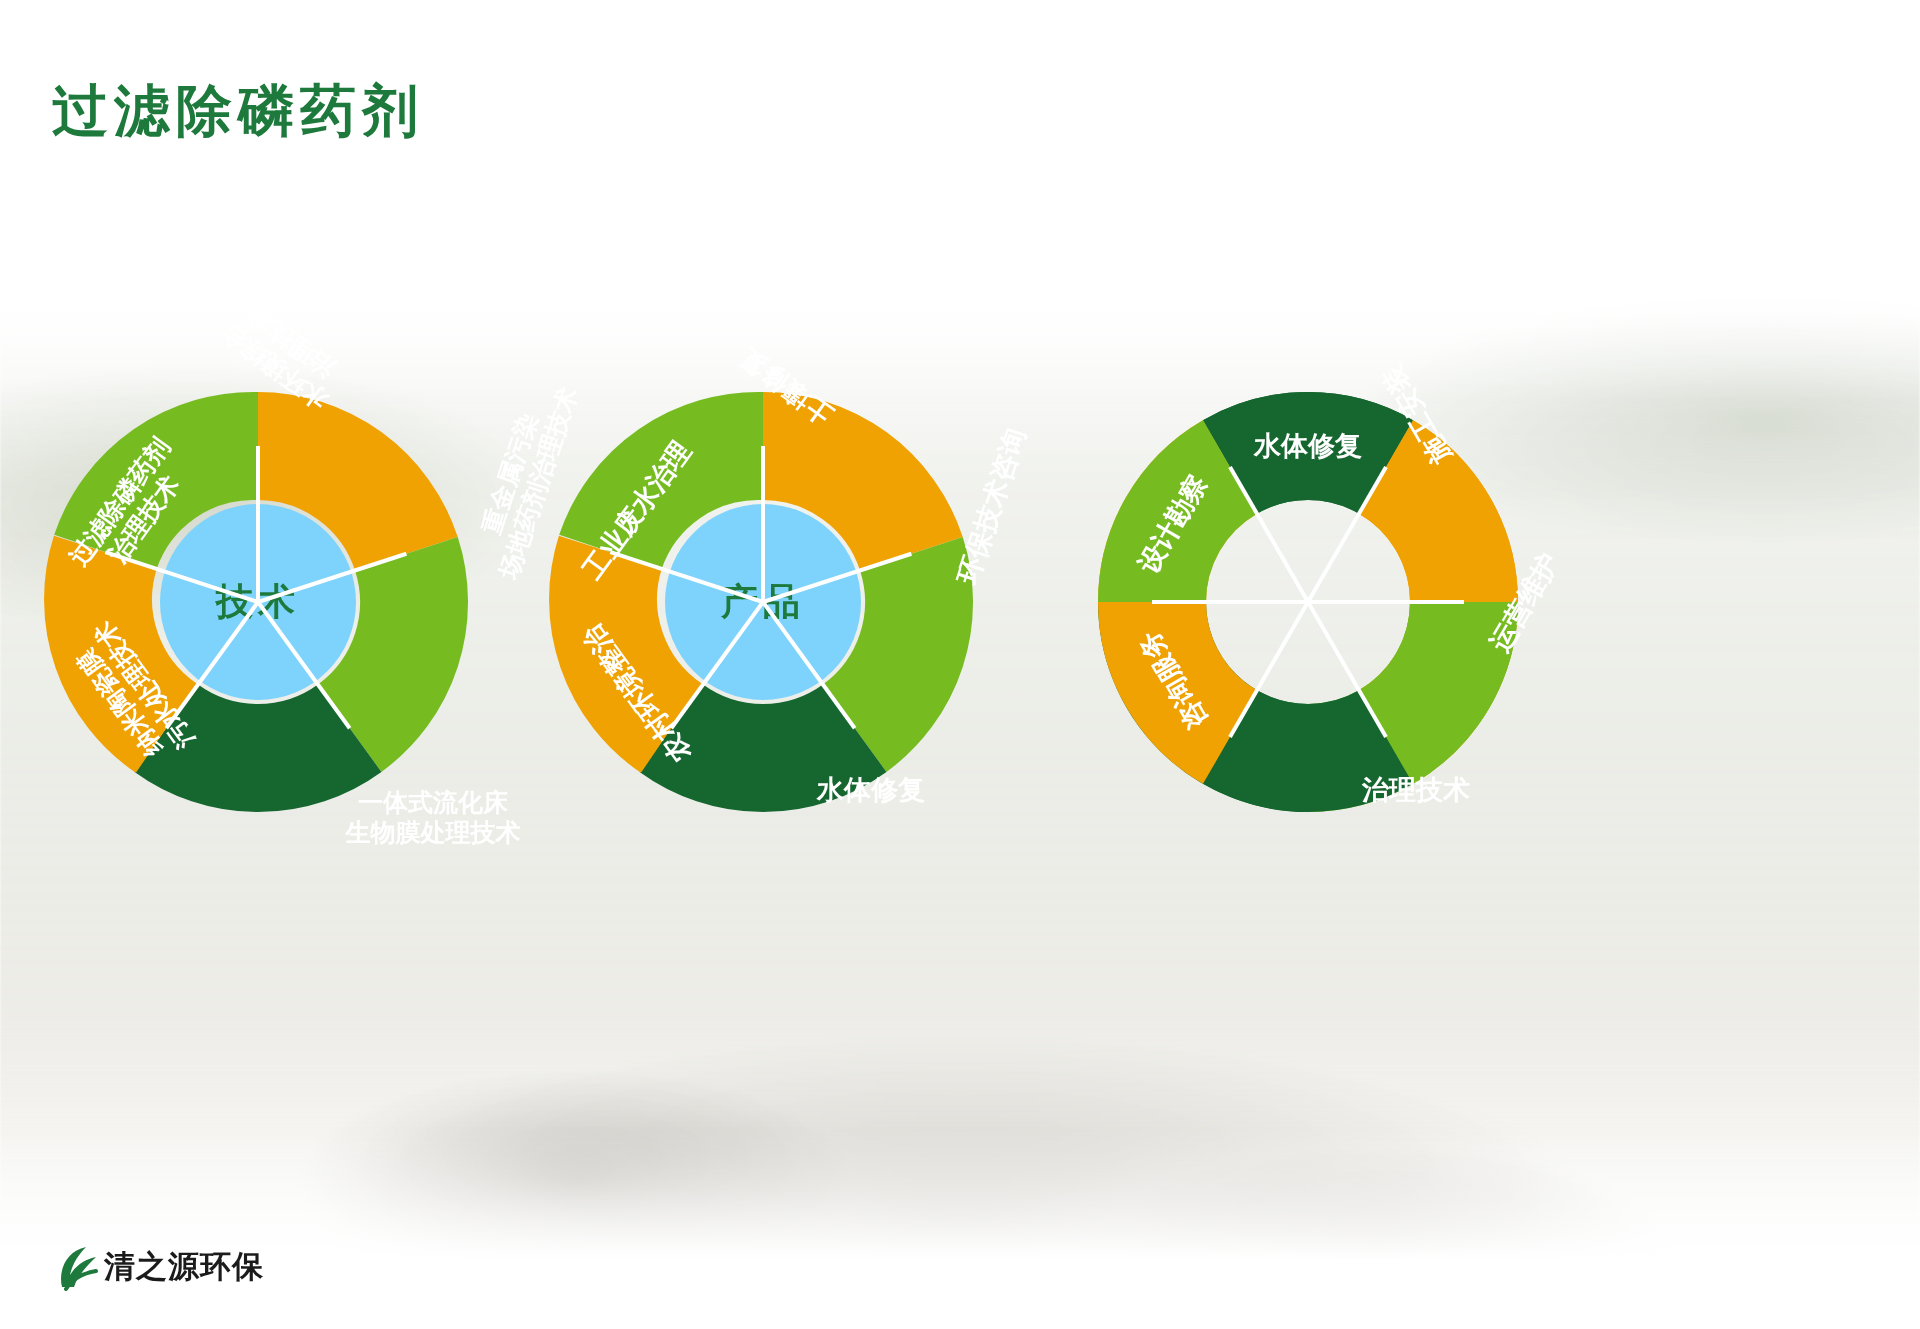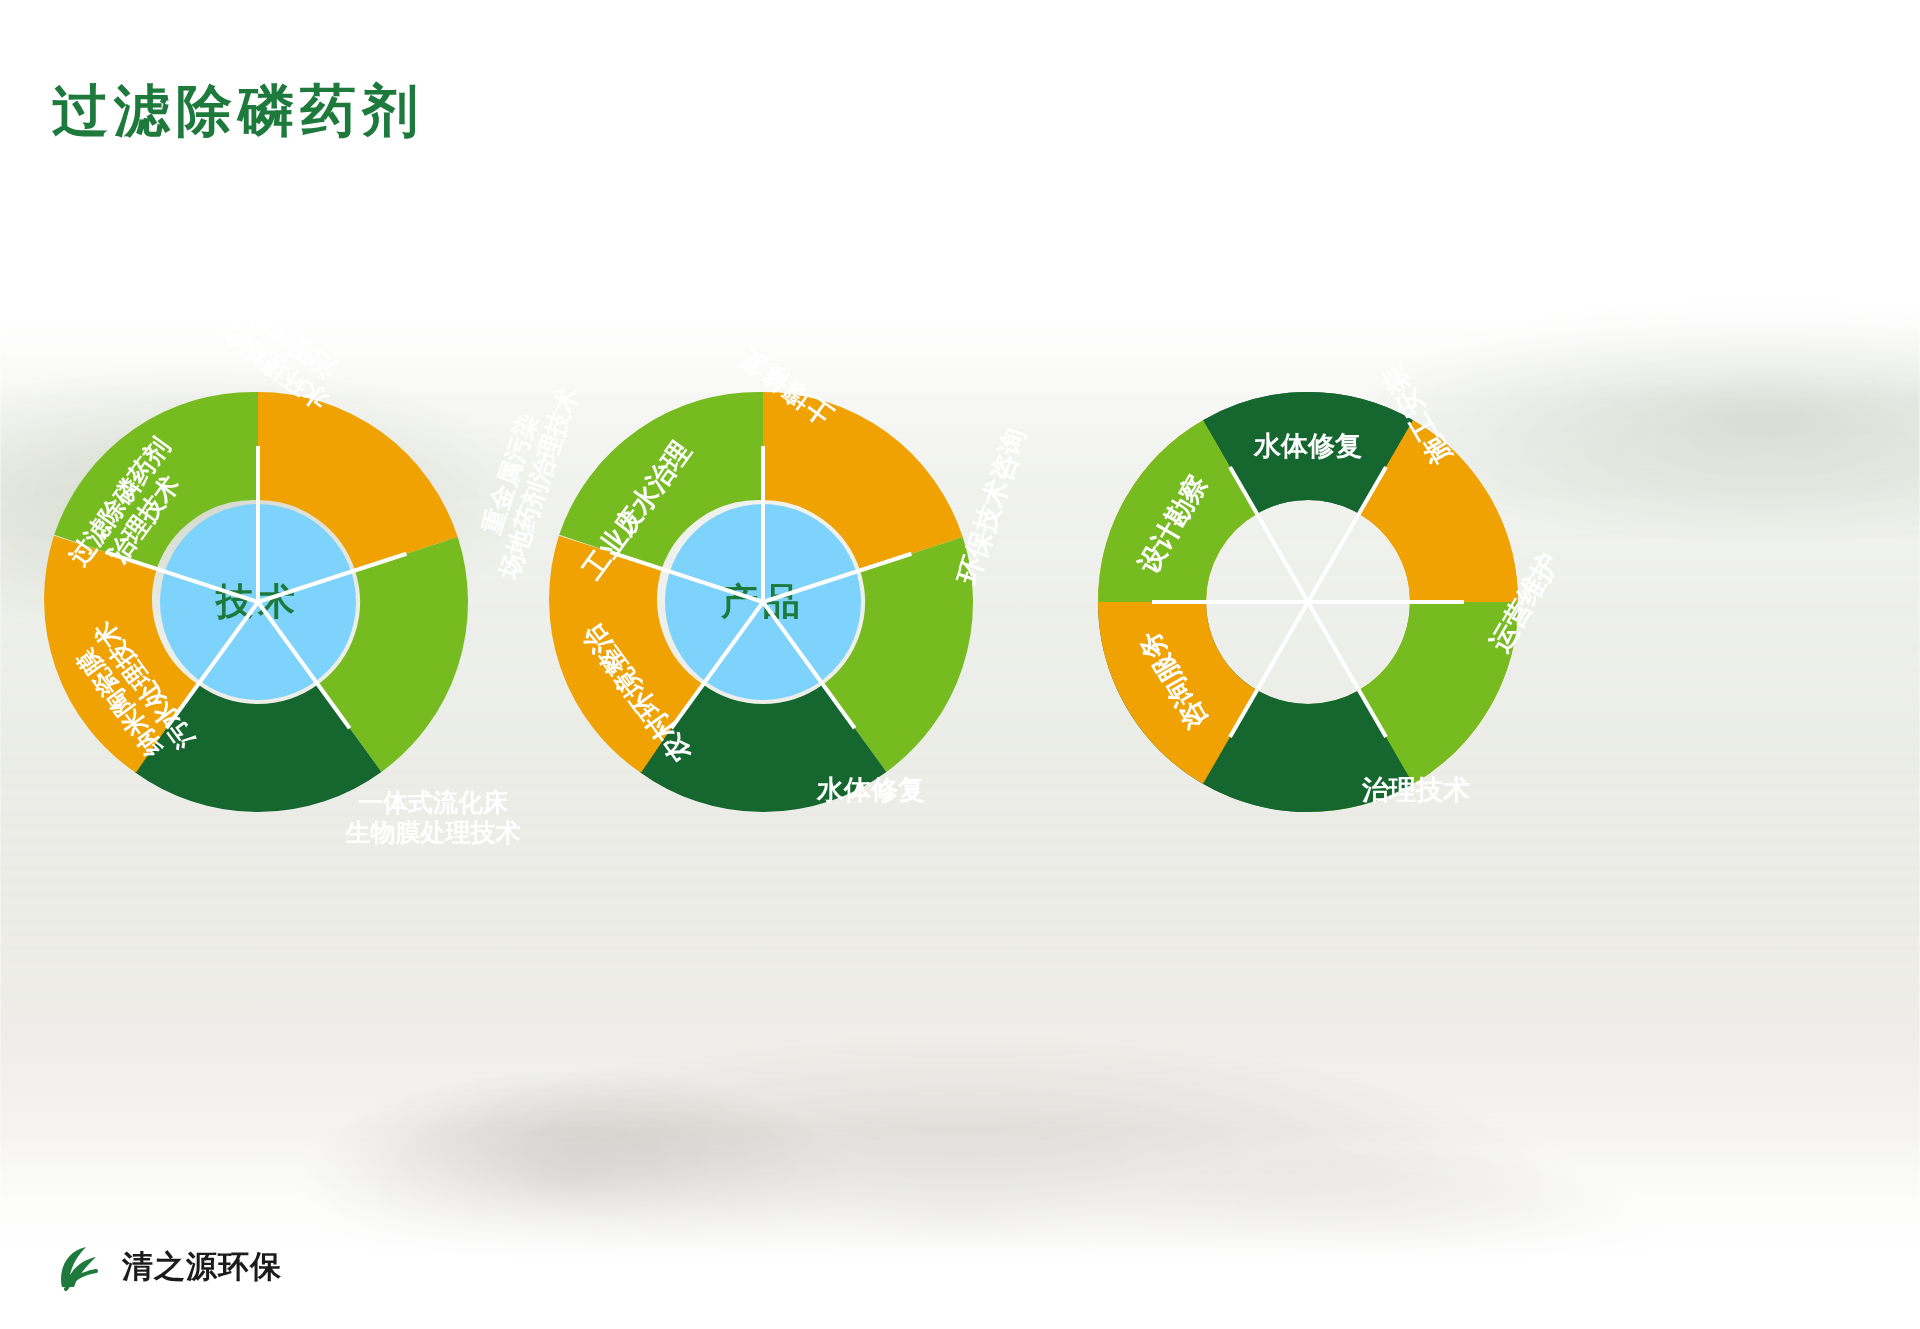--- a/index.html
+++ b/index.html
@@ -61,21 +61,21 @@
   .seg-label > div{
     position:absolute;left:50%;top:50%;
     color:#ffffff;font-weight:bold;text-align:center;
     white-space:pre;line-height:1.18;
     transform-origin:0 0;
   }
 
   
   #logo{
     position:absolute;left:56px;top:1238px;height:58px;
-    display:flex;align-items:center;gap:20px;
+    display:flex;align-items:center;gap:2px;
   }
   #logo .mark{
     width:46px;height:52px;position:relative;flex:0 0 auto;
   }
   #logo .logo-text{
     font-size:31px;font-weight:bold;color:#1b1b1b;letter-spacing:1px;
     white-space:nowrap;
   }
 </style>
 </head>

